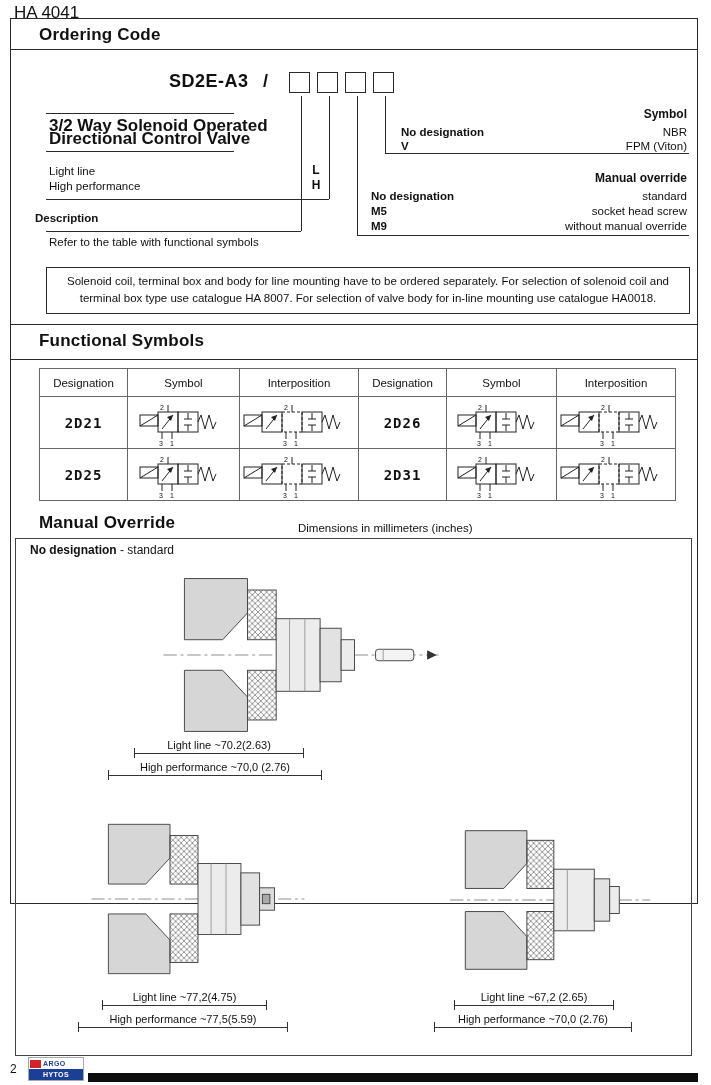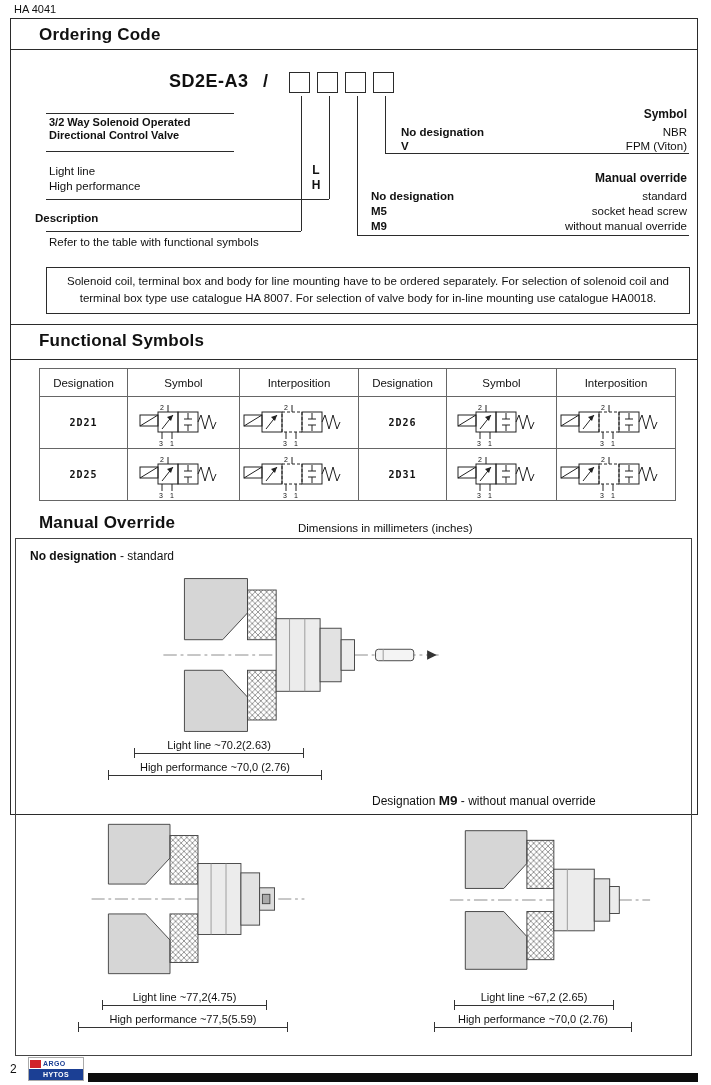--- a/index.html
+++ b/index.html
@@ -1,36 +1,36 @@
 <!DOCTYPE html>
 <html><head>
 <meta charset="utf-8">
 <style>
   * { margin:0; padding:0; box-sizing:border-box; }
   body { background:#e8e8e8; font-family:"Liberation Sans", sans-serif; color:#111; }
   .page { position:relative; width:711px; height:1085px; background:#fff; margin:0 auto; overflow:hidden; }
   .abs { position:absolute; }
   .b { font-weight:bold; }
-  .frame { position:absolute; left:10px; top:18px; width:688px; height:797px; border:1.5px solid #2b2b2b; }
+  .frame { position:absolute; left:10px; top:18px; width:688px; height:886px; border:1.5px solid #2b2b2b; }
   .hr { position:absolute; left:0; right:0; border-top:1.5px solid #2b2b2b; }
   .rule { position:absolute; height:1px; background:#2b2b2b; }
   .vline { position:absolute; width:1px; background:#2b2b2b; }
   .h1 { font-size:17px; font-weight:bold; letter-spacing:.2px; }
-  .s11 { font-size:11px; }
+  .s11 { font-size:17px; }
   .s115 { font-size:11.5px; }
   .s12 { font-size:12px; }
   .model { font-size:18px; font-weight:bold; letter-spacing:.5px; }
   .cbox { position:absolute; width:21px; height:21px; border:1.5px solid #2b2b2b; background:#fff; }
   .optrow { position:absolute; display:flex; justify-content:space-between; font-size:11.5px; line-height:13px; }
   .note { position:absolute; border:1px solid #2b2b2b; font-size:11.5px; line-height:1.5; text-align:center; padding:5px 8px; }
   table.fs { border-collapse:collapse; table-layout:fixed; position:absolute; background:#fff; }
   table.fs th, table.fs td { border:1px solid #666; padding:0; text-align:center; vertical-align:middle; }
   table.fs th { font-size:11.5px; font-weight:normal; height:28px; }
   table.fs td { height:52px; }
-  td.des { font-family:"DejaVu Sans Mono", monospace; font-weight:bold; font-size:10px; letter-spacing:1px; }
+  td.des { font-family:"DejaVu Sans Mono", monospace; font-weight:bold; font-size:14px; letter-spacing:1px; }
   .slot { display:flex; align-items:center; justify-content:center; }
   .mo-box { position:absolute; border:1px solid #444; }
   .vlabel { position:absolute; font-size:12px; white-space:nowrap; }
   .vlabel .big { font-size:13.5px; font-weight:bold; }
   .dim { position:absolute; font-size:11px; text-align:center; border-bottom:1px solid #333; padding:0 4px 2px; white-space:nowrap; }
   .dim::before, .dim::after { content:""; position:absolute; bottom:-5px; width:1px; height:10px; background:#333; }
   .dim::before { left:0; } .dim::after { right:0; }
   .dim .dv { margin-left:3px; }
   .pageno { position:absolute; left:10px; top:1062px; font-size:12px; }
   .logo { position:absolute; left:28px; top:1057px; width:56px; border:1px solid #aaa; background:#fff; }
@@ -335,21 +335,21 @@
             </td>
       </tr>
     </tbody>
       </table>
 
     <div class="abs h1" style="left:28px;top:494px">Manual Override</div>
     <div class="abs s115" style="left:287px;top:503px">Dimensions in millimeters (inches)</div>
 
     <div class="mo-box" style="left:4px;top:519px;width:677px;height:518px">
 
-      <div class="vlabel" style="left:14px;top:10px">
+      <div class="vlabel" style="left:14px;top:4px">
         <b>No designation</b>
         <span>- standard</span>
       </div>
 
       <div class="abs" style="left:140px;top:30px">
         <svg viewBox="0 0 300 180" width="290" height="172">
           <line x1="6" y1="90" x2="294" y2="90" stroke="#888" stroke-width="1" stroke-dasharray="14 4 3 4"></line>
           <polygon points="28,10 94,10 94,46 68,74 28,74" fill="#d6d6d6" stroke="#444"></polygon>
           <polygon points="28,170 94,170 94,134 68,106 28,106" fill="#d6d6d6" stroke="#444"></polygon>
           <rect x="94" y="22" width="30" height="52" fill="url(#xhatch)" stroke="#444"></rect>
@@ -365,25 +365,20 @@
         </svg>
       </div>
 
       <div class="dim" style="left:118px;top:200px;width:170px">
         <span>Light line</span><span class="dv">~70.2(2.63)</span>
       </div>
       <div class="dim" style="left:92px;top:222px;width:214px">
         <span>High performance</span><span class="dv">~70,0 (2.76)</span>
       </div>
 
-      <div class="vlabel" style="left:356px;top:254px">
-        <span>Designation</span>
-        <b class="big">M9</b>
-        <span>- without manual override</span>
-      </div>
 
       <div class="abs" style="left:66px;top:276px">
         <svg viewBox="0 0 240 180" width="232" height="168">
           <line x1="6" y1="90" x2="234" y2="90" stroke="#888" stroke-width="1" stroke-dasharray="14 4 3 4"></line>
           <polygon points="24,10 90,10 90,46 64,74 24,74" fill="#d6d6d6" stroke="#444"></polygon>
           <polygon points="24,170 90,170 90,134 64,106 24,106" fill="#d6d6d6" stroke="#444"></polygon>
           <rect x="90" y="22" width="30" height="52" fill="url(#xhatch)" stroke="#444"></rect>
           <rect x="90" y="106" width="30" height="52" fill="url(#xhatch)" stroke="#444"></rect>
           <rect x="120" y="52" width="46" height="76" fill="#ececec" stroke="#444"></rect>
           <line x1="134" y1="52" x2="134" y2="128" stroke="#999"></line>

